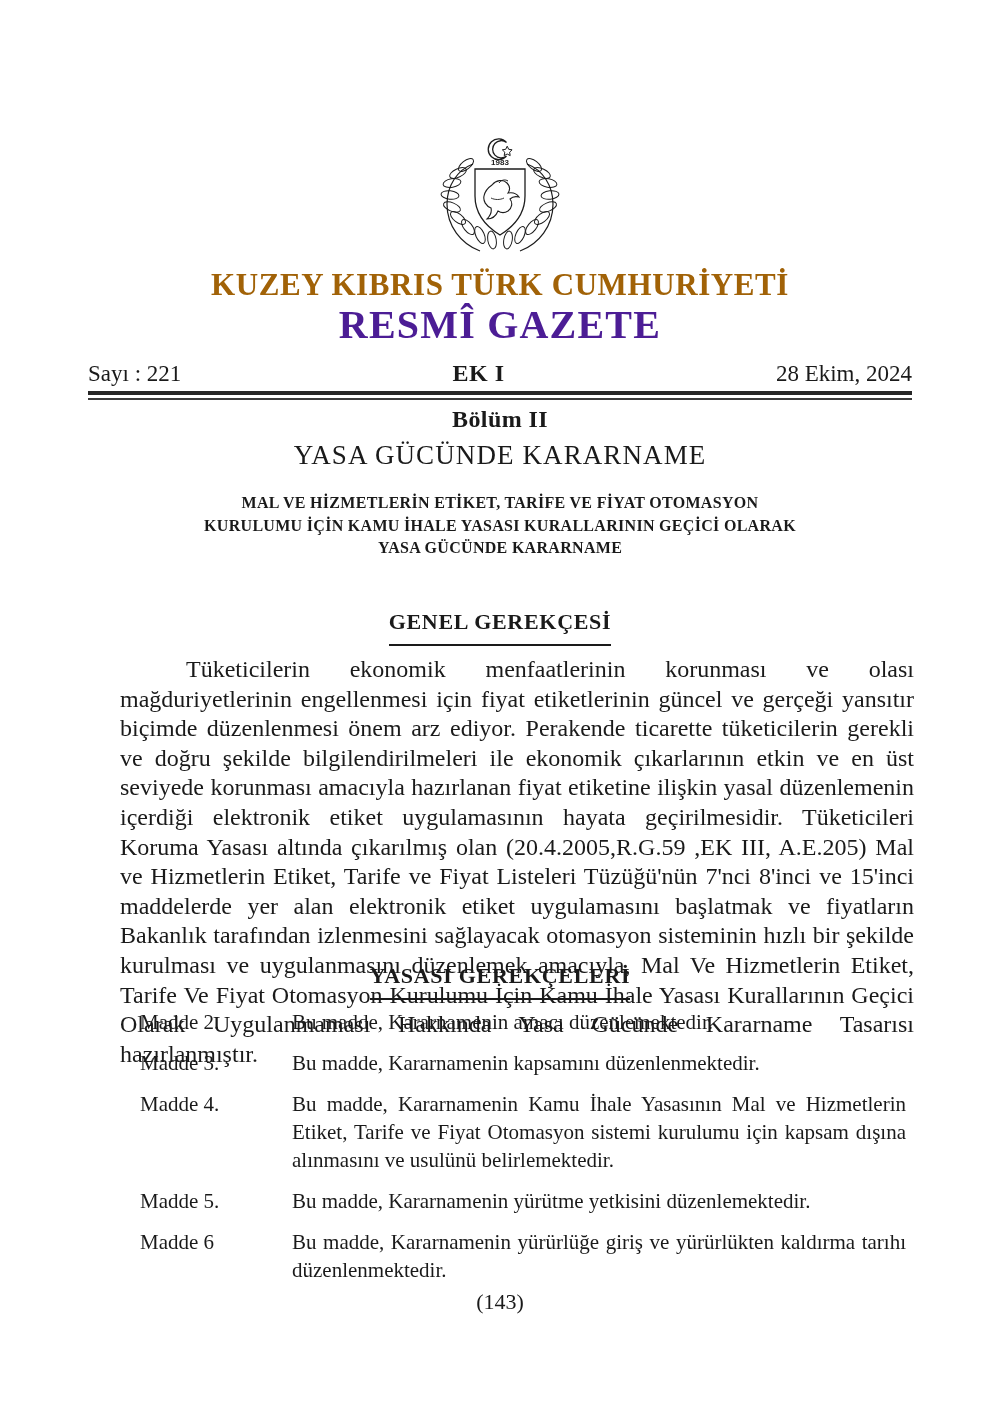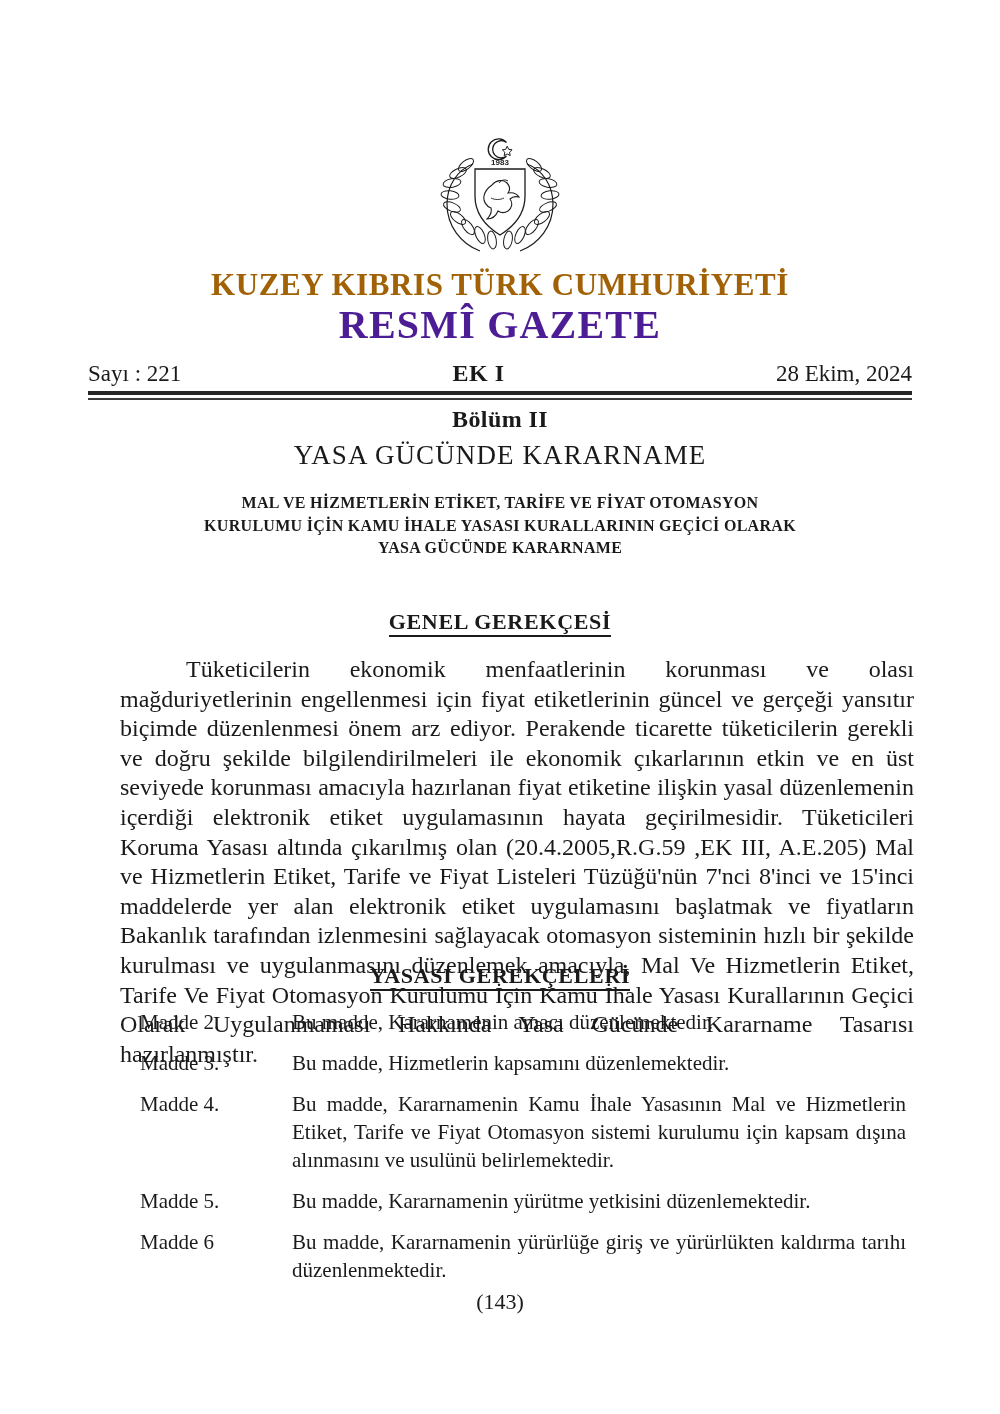--- a/index.html
+++ b/index.html
@@ -129,21 +129,21 @@
     position: absolute;
     left: 0;
     width: 1000px;
     text-align: center;
     font-size: 22px;
     font-weight: bold;
     letter-spacing: 0.7px;
   }
   .ul-head span {
     border-bottom: 2px solid #1a1a1a;
-    padding-bottom: 1px;
+    padding-bottom: 10px;
   }
   .ul-genel { top: 609px; }
   .ul-madde { top: 963px; }
 
   
   .body-par {
     position: absolute;
     top: 655px;
     left: 120px;
     width: 794px;
@@ -271,21 +271,21 @@
     <span>YASASI GEREKÇELERİ</span>
   </div>
 
   <div class="madde-list">
     <div class="madde-row">
       <div class="madde-label">Madde 2.</div>
       <div class="madde-text">Bu madde, Kararnamenin amacı düzenlemektedir.</div>
     </div>
     <div class="madde-row">
       <div class="madde-label">Madde 3.</div>
-      <div class="madde-text">Bu madde, Hizmetlerin kapsamını düzenlemektedir.</div>
+      <div class="madde-text">Bu madde, Kararnamenin kapsamını düzenlenmektedir.</div>
     </div>
     <div class="madde-row multi">
       <div class="madde-label">Madde 4.</div>
       <div class="madde-text">Bu madde, Kararnamenin Kamu İhale Yasasının Mal ve Hizmetlerin Etiket, Tarife ve Fiyat Otomasyon sistemi kurulumu için kapsam dışına alınmasını ve usulünü belirlemektedir.</div>
     </div>
     <div class="madde-row">
       <div class="madde-label">Madde 5.</div>
       <div class="madde-text">Bu madde, Kararnamenin yürütme yetkisini düzenlemektedir.</div>
     </div>
     <div class="madde-row multi">

